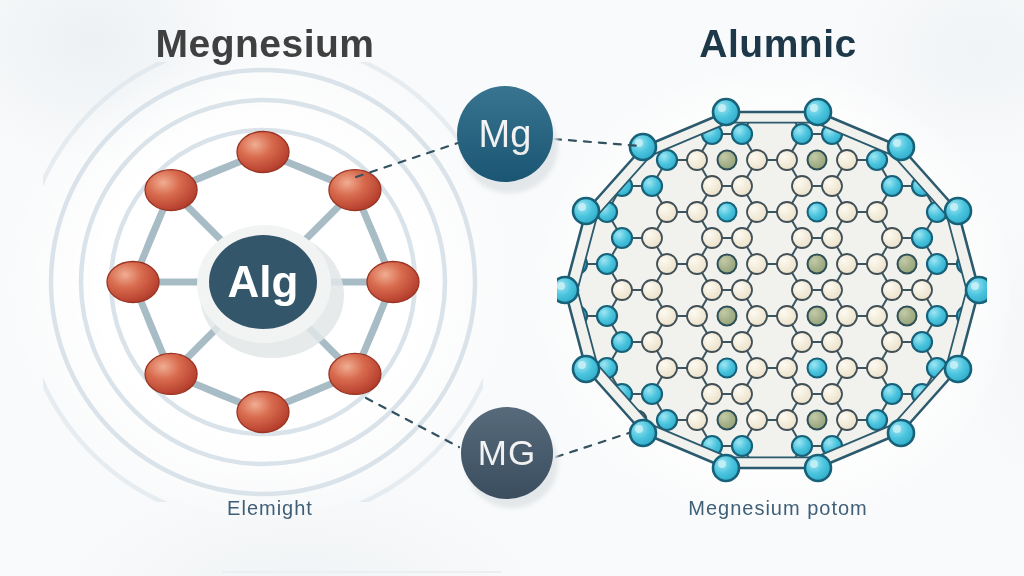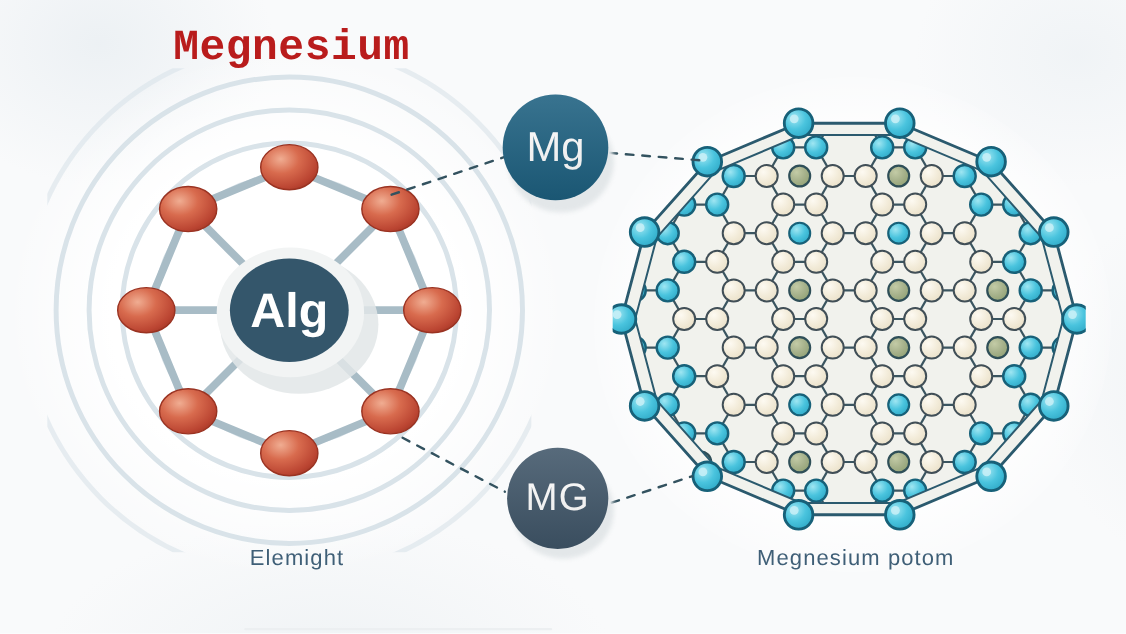--- a/index.html
+++ b/index.html
@@ -529,19 +529,20 @@
   <div class="badge-shadow shadow-top" style="background: rgb(227, 231, 233);"></div>
   <div class="badge-shadow shadow-bottom" style="background: rgb(227, 231, 233);"></div>
 
   <div class="badge badge-top" style="background: rgb(29, 96, 128); color: rgb(255, 255, 255);">
     <span>Mg</span>
   </div>
   <div class="badge badge-bottom" style="background: rgb(64, 86, 105); color: rgb(255, 255, 255);">
     <span>MG</span>
   </div>
 
-  <div class="title title-left" style="color: #b91c1c; font-family: Liberation Mono, monospace;">Megnesium</div>
+  <div class="title title-left" style="color: #404040;">Megnesium</div>
+  <div class="title title-right" style="color: rgb(29, 56, 73);">Alumnic</div>
 
   <div class="caption caption-left" style="color: rgb(63, 95, 119);">Elemight</div>
   <div class="caption caption-right" style="color: rgb(63, 95, 119);">Megnesium potom</div>
 
   <div class="bottom-line"></div>
 </div>
 
 </body></html>

